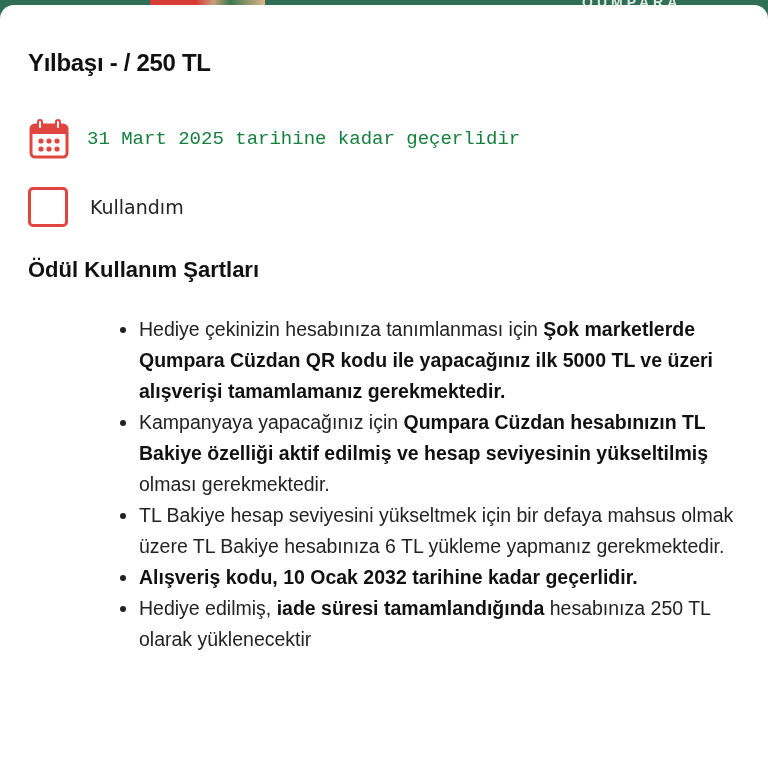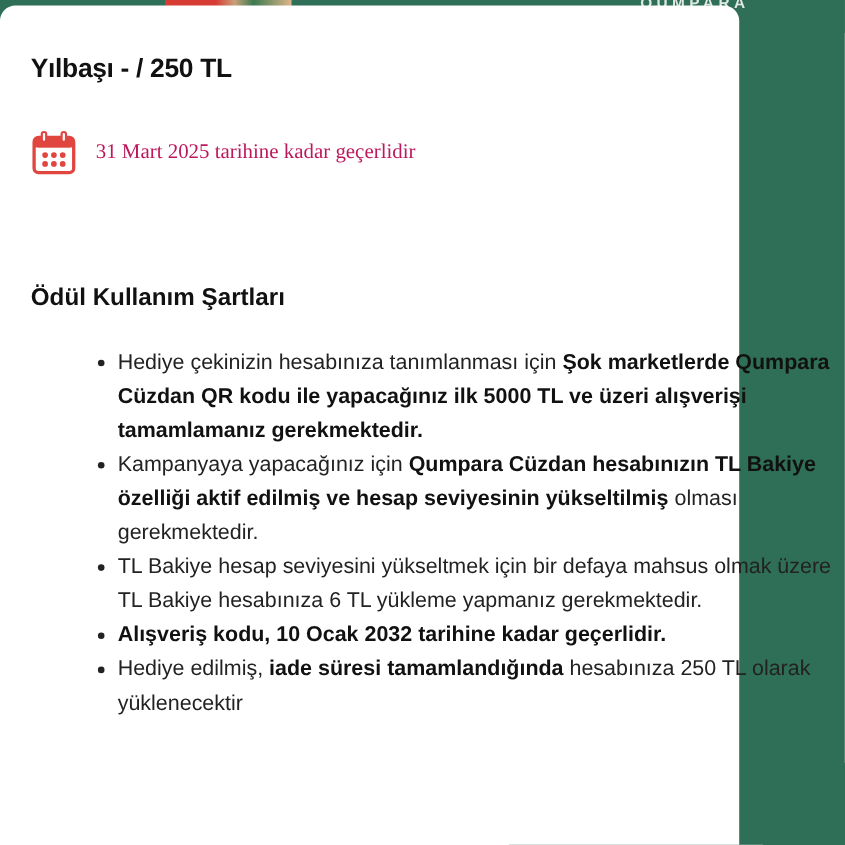--- a/index.html
+++ b/index.html
@@ -6,35 +6,35 @@
     body {
       width: 768px; height: 768px; overflow: hidden; position: relative;
       background: #2f6e57;
       font-family: "Liberation Sans", sans-serif;
     }
     .banner { position: absolute; left: 0; top: 0; width: 768px; height: 30px; background: #2f6e57; }
     .banner .art { position: absolute; left: 150px; top: 0; width: 115px; height: 6px;
       background: linear-gradient(90deg, #d63b34 0%, #d63b34 40%, #c9a07a 55%, #3b7a4f 70%, #e0b58a 100%); }
     .banner .logo { position: absolute; left: 582px; top: -6px; color: #dfe8e3; font-size: 14px; font-weight: bold; letter-spacing: 4px; }
     .sheet {
-      position: absolute; left: 0; top: 5px; width: 672px; height: 763px;
+      position: absolute; left: 0; top: 5px; width: 768px; height: 763px;
       background: #ffffff; border-radius: 14px 14px 0 0;
     }
     .title { position: absolute; left: 28px; top: 44px; font-size: 24px; font-weight: bold; color: #111; letter-spacing: -0.3px; }
     .row { position: absolute; left: 28px; display: flex; align-items: center; }
     .row.date { top: 113px; }
     .row.used { top: 182px; }
     .cal-icon { width: 42px; height: 42px; }
-    .date-text { margin-left: 17px; font-size: 20px; color: #be185d; font-family: Liberation Serif, serif; font-size: 19px; }
+    .date-text { margin-left: 17px; font-size: 20px; color: #15803d; font-family: Liberation Mono, monospace; font-size: 19px; }
     .checkbox { width: 40px; height: 40px; border: 3px solid #e0463f; border-radius: 5px; box-sizing: border-box; cursor: pointer; }
     .used-text { margin-left: 22px; font-size: 19px; color: #222; font-family: "DejaVu Sans", sans-serif; }
     .section-title { position: absolute; left: 28px; top: 252px; font-size: 22px; font-weight: bold; color: #111; font-family: Liberation Sans, sans-serif; }
     ul.terms { position: absolute; left: 84px; top: 309px; width: 650px; margin: 0; padding: 0 0 0 23px; list-style: disc;
       font-size: 19.5px; line-height: 31px; color: #222; }
-    ul.terms li { padding-left: 0; }
+    ul.terms li { padding-left: 0; margin-left: 32px; }
     ul.terms b { font-weight: bold; color: #111; }
   </style>
 </head>
 <body>
 
 <div class="banner">
   <div class="art"></div>
   <div class="logo">QUMPARA</div>
 </div>
 
@@ -51,20 +51,24 @@
       <circle cx="13" cy="23" r="2.6" fill="#e0463f"></circle>
       <circle cx="21" cy="23" r="2.6" fill="#e0463f"></circle>
       <circle cx="29" cy="23" r="2.6" fill="#e0463f"></circle>
       <circle cx="13" cy="31" r="2.6" fill="#e0463f"></circle>
       <circle cx="21" cy="31" r="2.6" fill="#e0463f"></circle>
       <circle cx="29" cy="31" r="2.6" fill="#e0463f"></circle>
     </svg>
     <span class="date-text">31 Mart 2025 tarihine kadar geçerlidir</span>
   </div>
 
+  <div class="row used">
+    <div class="checkbox"></div>
+    <span class="used-text">Kullandım</span>
+  </div>
 
   <div class="section-title">Ödül Kullanım Şartları</div>
 
   <ul class="terms">
     <li><span>Hediye çekinizin hesabınıza tanımlanması için </span><b>Şok marketlerde Qumpara Cüzdan QR kodu ile yapacağınız ilk 5000 TL ve üzeri alışverişi tamamlamanız gerekmektedir.</b></li>
     <li><span>Kampanyaya yapacağınız için </span><b>Qumpara Cüzdan hesabınızın TL Bakiye özelliği aktif edilmiş ve hesap seviyesinin yükseltilmiş</b><span> olması gerekmektedir.</span></li>
     <li><span>TL Bakiye hesap seviyesini yükseltmek için bir defaya mahsus olmak üzere TL Bakiye hesabınıza 6 TL yükleme yapmanız gerekmektedir.</span></li>
     <li><b>Alışveriş kodu, 10 Ocak 2032 tarihine kadar geçerlidir.</b></li>
     <li><span>Hediye edilmiş, </span><b>iade süresi tamamlandığında</b><span> hesabınıza 250 TL olarak yüklenecektir</span></li>
   </ul>

